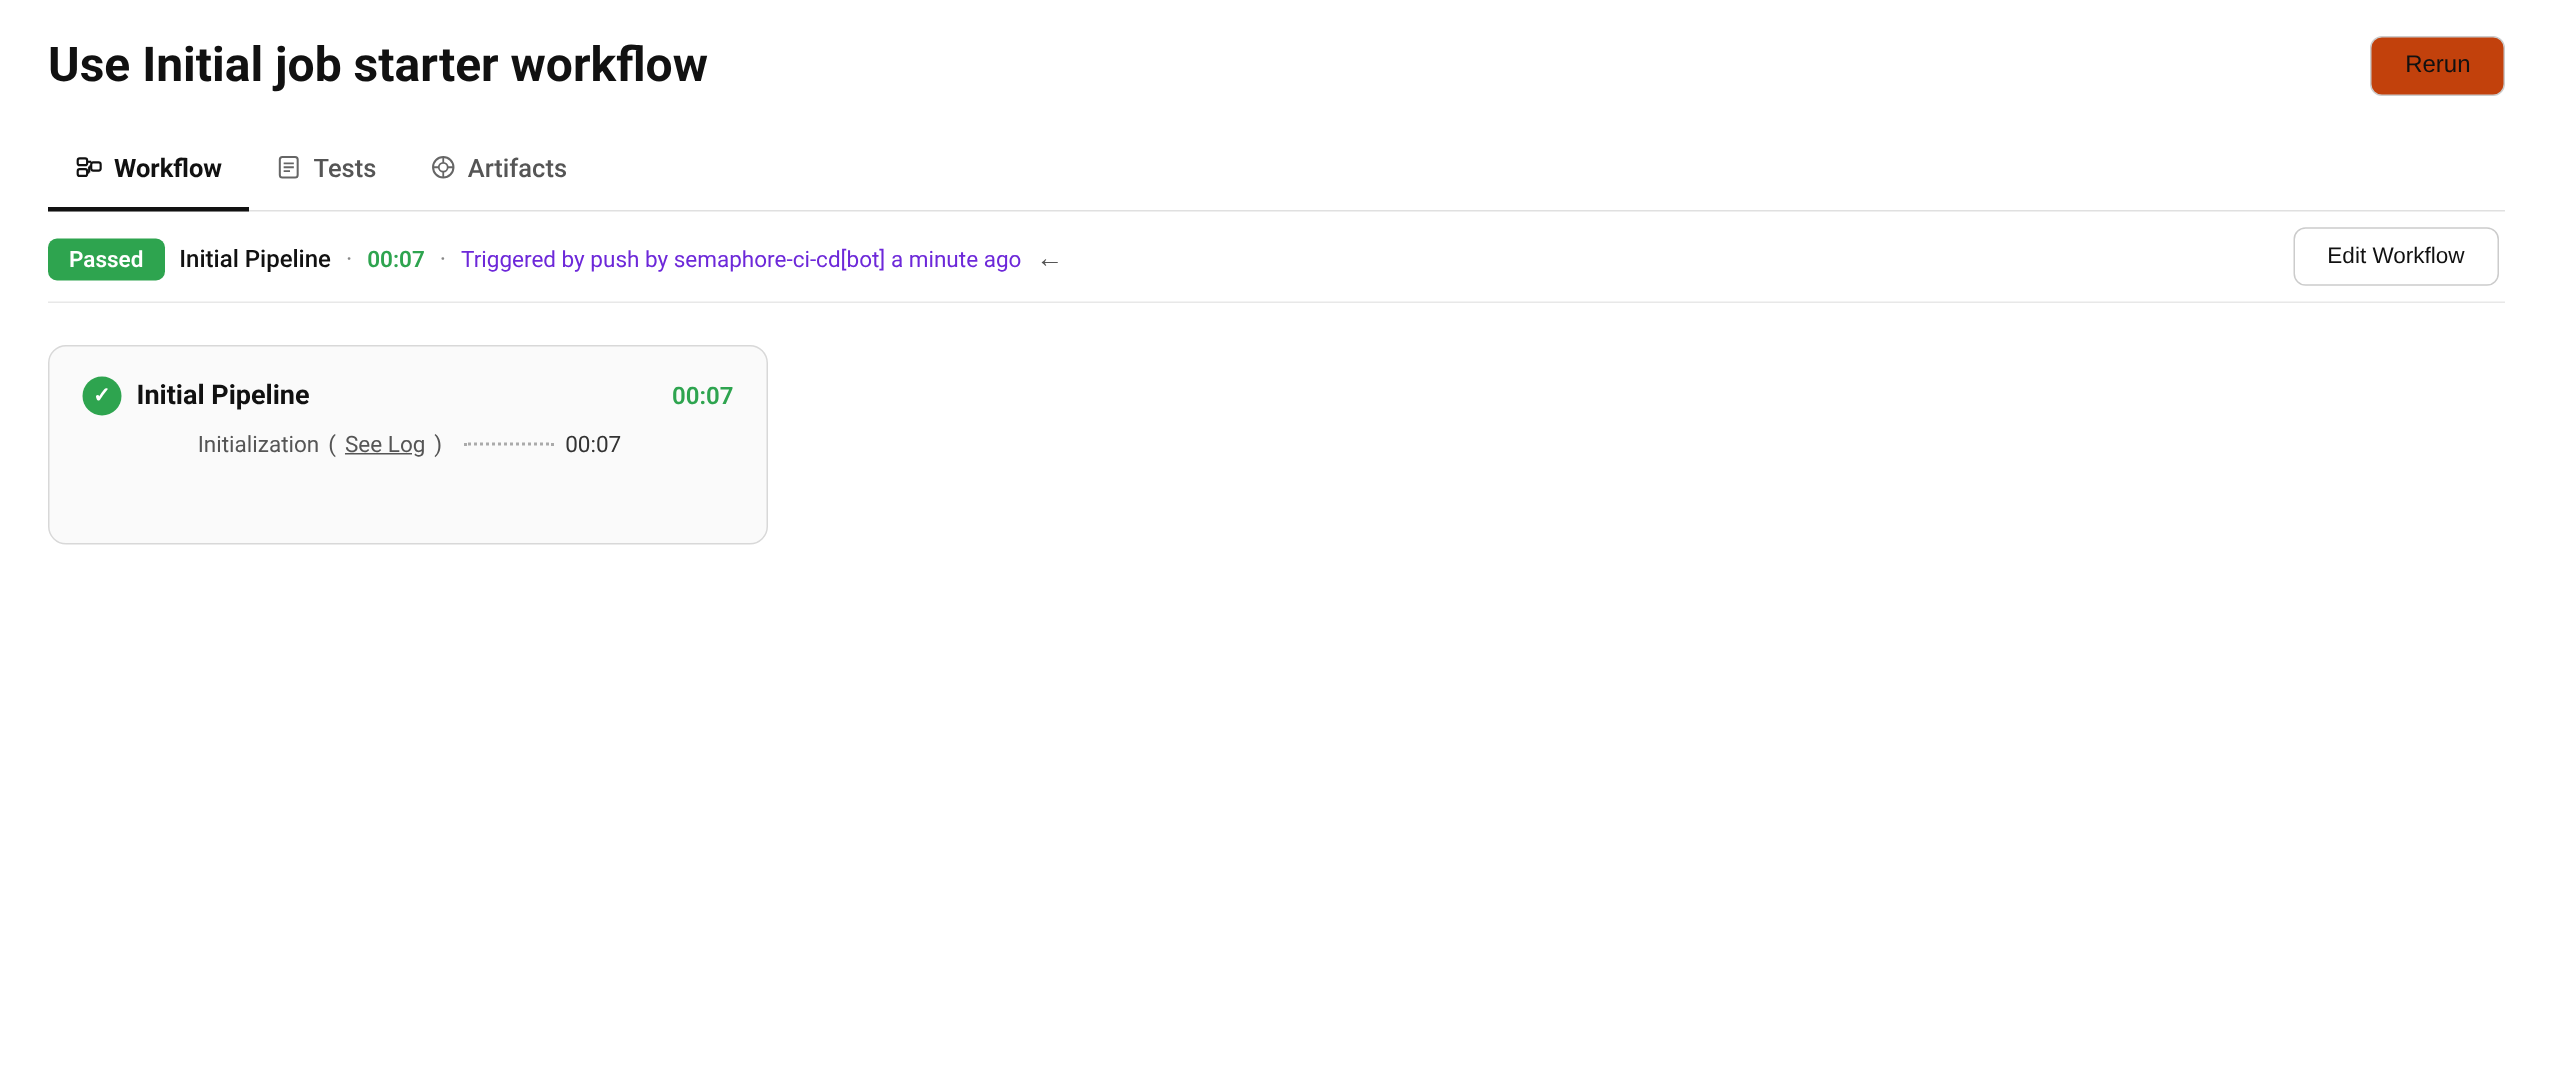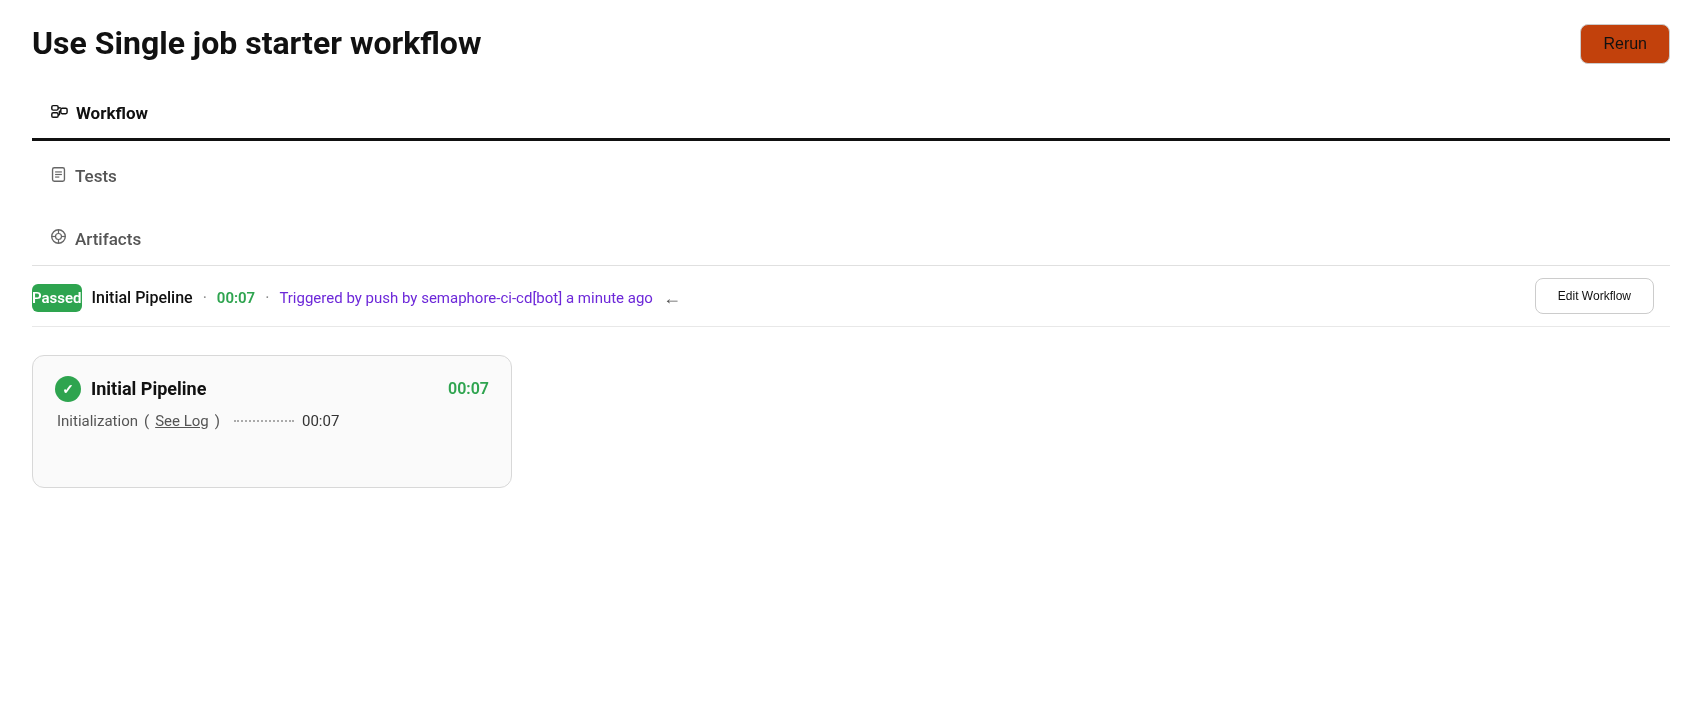--- a/index.html
+++ b/index.html
@@ -29,24 +29,23 @@
       border-radius: 8px;
       padding: 10px 22px;
       font-size: 16px;
       cursor: pointer;
       color: #111;
       font-weight: 500;
     }
 
     .tabs {
       display: flex;
-      gap: 12px;
+      gap: 0;
       border-bottom: 1.5px solid #e0e0e0;
       margin-bottom: 0;
-      flex-direction: column;
     }
 
     .tab {
       display: flex;
       align-items: center;
       gap: 8px;
       padding: 14px 18px;
       font-size: 17px;
       font-weight: 500;
       color: #555;
@@ -72,21 +71,21 @@
       font-size: 16px;
       color: #444;
       border-bottom: 1px solid #e8e8e8;
       position: relative;
     }
 
     .passed-badge {
       background: #2ea44f;
       color: #fff;
       border-radius: 6px;
-      padding: 5px 0;
+      padding: 5px 14px;
       font-size: 15px;
       font-weight: 600;
     }
 
     .pipeline-name {
       font-weight: 500;
       color: #111;
       font-size: 16px;
     }
 
@@ -102,28 +101,28 @@
     }
 
     .arrow-back {
       font-size: 18px;
       color: #555;
       cursor: pointer;
     }
 
     .edit-workflow-btn {
       position: absolute;
-      right: 16px;
+      right: 4px;
       top: 50%;
       transform: translateY(-50%);
       border: 1.5px solid #ccc;
       background: #fff;
       border-radius: 8px;
       padding: 10px 22px;
-      font-size: 12px;
+      font-size: 15px;
       cursor: pointer;
       color: #111;
       font-weight: 500;
     }
 
     .workflow-area {
       padding: 28px 0;
     }
 
     .pipeline-card {
@@ -172,21 +171,21 @@
 
     .pipeline-card-duration {
       color: #2ea44f;
       font-weight: 600;
       font-size: 16px;
     }
 
     .init-row {
       display: flex;
       align-items: center;
-      justify-content: flex-start;
+      justify-content: center;
       color: #555;
       font-size: 15px;
       margin-bottom: 33px;
       padding-left: 2px;
     }
 
     .init-left {
       display: flex;
       align-items: center;
       gap: 6px;
@@ -267,21 +266,21 @@
     }
 
     .dot {
       color: #888;
     }
   </style>
 </head>
 <body>
 
 <div class="page-header">
-  <h1 class="page-title">Use Single job starter workflow</h1>
+  <h1 class="page-title">Use Initial job starter workflow</h1>
   <button class="rerun-button">Rerun</button>
 </div>
 
 <div class="tabs">
   <div class="tab active">
     <span class="tab-icon">
       
       <svg width="18" height="18" viewBox="0 0 20 20" fill="none" xmlns="http://www.w3.org/2000/svg">
         <rect x="2" y="4" width="7" height="5" rx="1.5" stroke="#111" stroke-width="1.6"></rect>
         <rect x="2" y="12" width="7" height="5" rx="1.5" stroke="#111" stroke-width="1.6"></rect>

